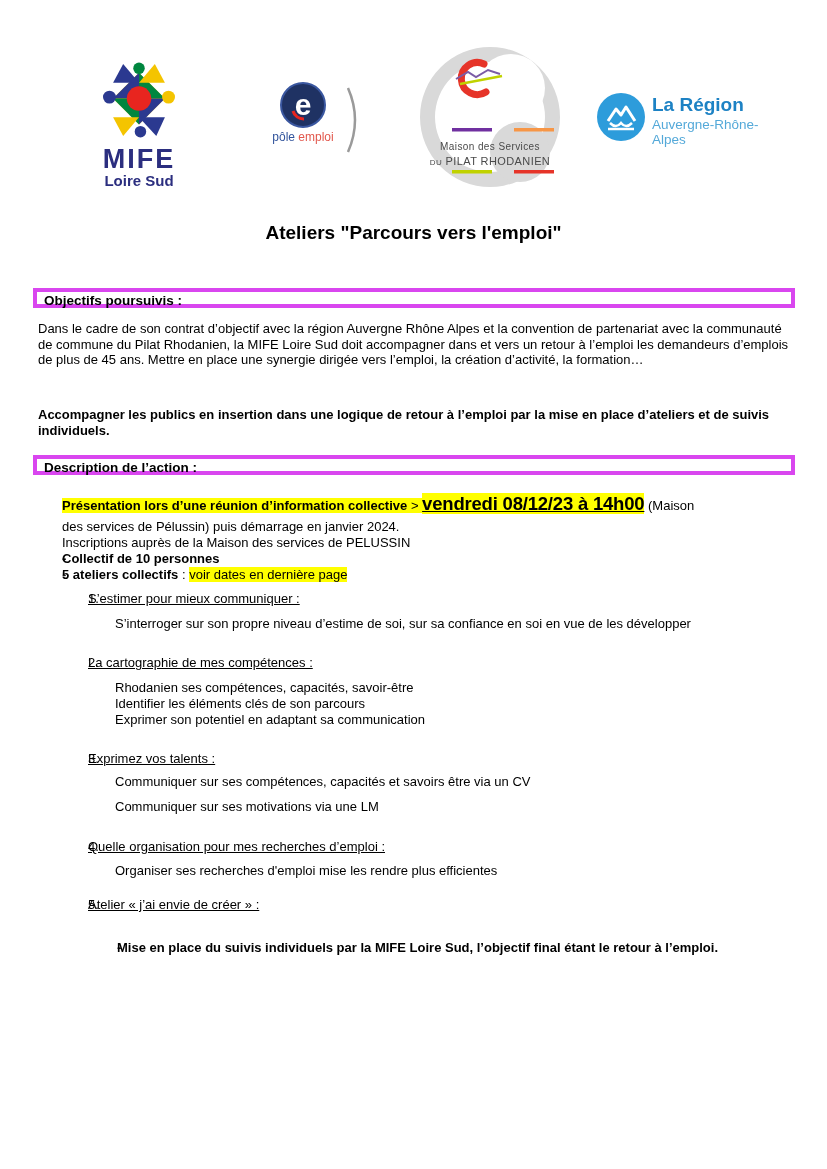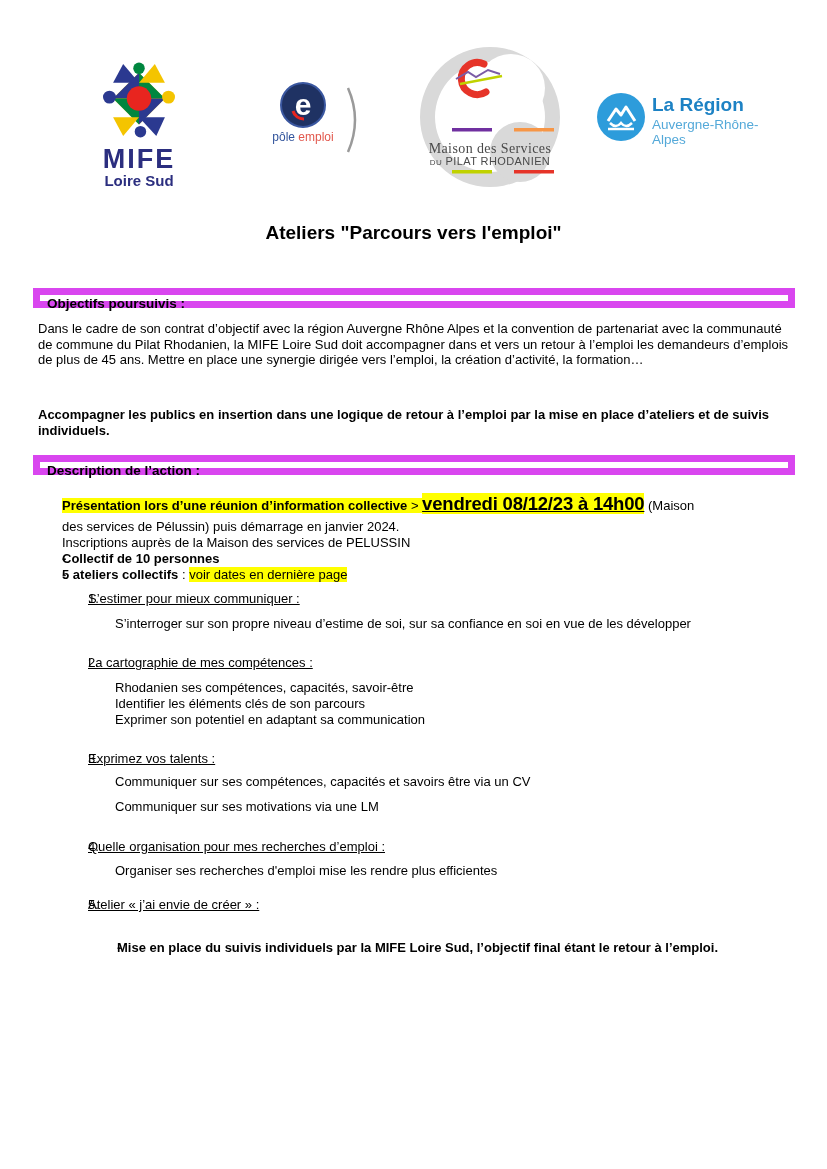--- a/index.html
+++ b/index.html
@@ -14,33 +14,33 @@
   #mife { left:84px; top:62px; width:110px; text-align:center; }
   #mife .mife-word { font-size:27px; font-weight:bold; color:#2b2e7f; letter-spacing:2px; line-height:1; margin-top:4px; }
   #mife .mife-sub { font-size:15px; font-weight:bold; color:#2b2e7f; line-height:1.1; }
   
   #pole { left:260px; top:80px; width:100px; height:80px; }
   #pole .pe-text { position:absolute; left:0; top:50px; width:86px; text-align:center; font-size:12px; font-weight:normal; }
   #pole .pe-w1 { color:#32549c; } #pole .pe-w2 { color:#e2574c; }
   
   #maison { left:416px; top:46px; width:148px; height:142px; }
   #maison .m-text { position:absolute; width:100%; text-align:center; color:#4a4a4a; }
-  #maison .m-line1 { top:95px; font-size:14px; letter-spacing:.4px;font-family:Liberation Serif, serif; }
+  #maison .m-line1 { top:95px; font-size:10px; letter-spacing:.4px; }
   #maison .m-line2 { top:109px; font-size:11px; letter-spacing:.4px; }
   #maison .m-du { font-size:8px; }
   
   #region { left:596px; top:92px; width:180px; height:52px; }
   #region .r-title { position:absolute; left:56px; top:2px; font-size:19px; font-weight:bold; color:#1d82c4; }
   #region .r-sub { position:absolute; left:56px; top:25px; font-size:13.5px; color:#54a9d9; }
 
   .doc-title { position:absolute; top:222px; left:0; width:100%; text-align:center;
     font-size:19px; font-weight:bold; }
 
   .section-box { position:absolute; left:33px; width:762px; height:20px;
-    border:7px solid #d946ef; font-size:13.5px; font-weight:bold; padding:1px 0 0 7px; }
+    border:4px solid #d946ef; font-size:13.5px; font-weight:bold; padding:1px 0 0 7px; }
   #box-objectifs { top:288px; }
   #box-description { top:455px; }
 
   .para { position:absolute; left:38px; width:756px; font-size:13px; line-height:15.5px; }
   #para-objectifs { top:321px; }
   #para-accompagner { top:407px; font-weight:bold; }
 
   #desc-content { position:absolute; left:33px; top:496px; width:772px; font-size:13px; line-height:16px; }
   .dash-item { display:flex; }
   .dash-item .dash { width:28px; padding-left:29px; flex:none; }

